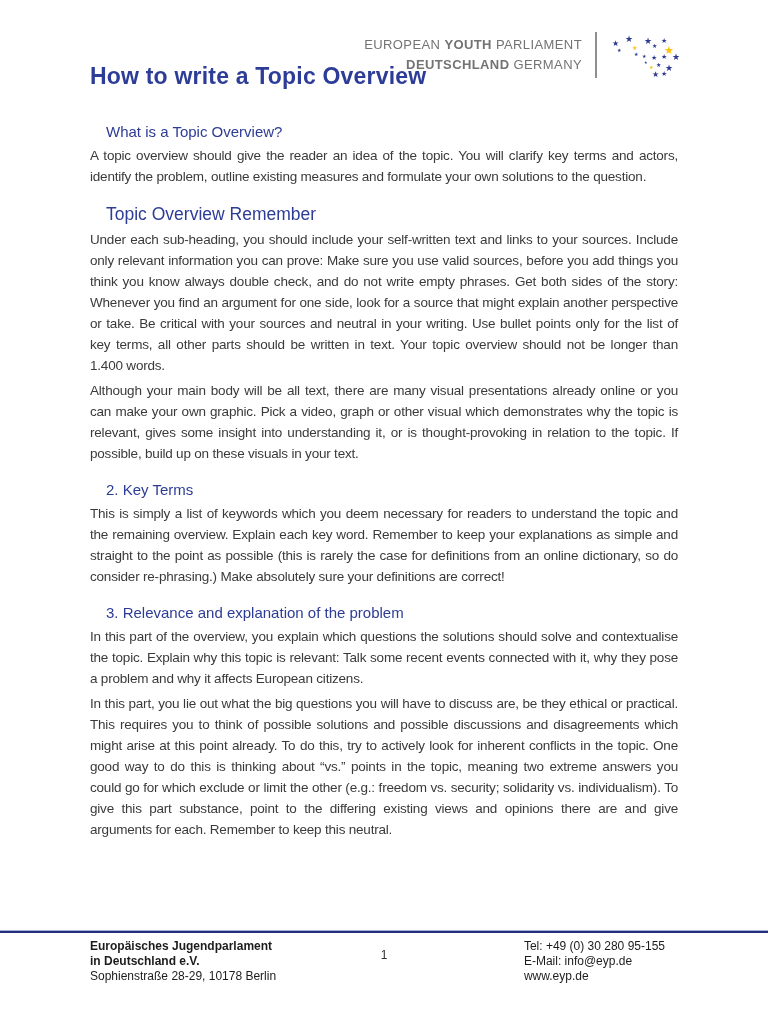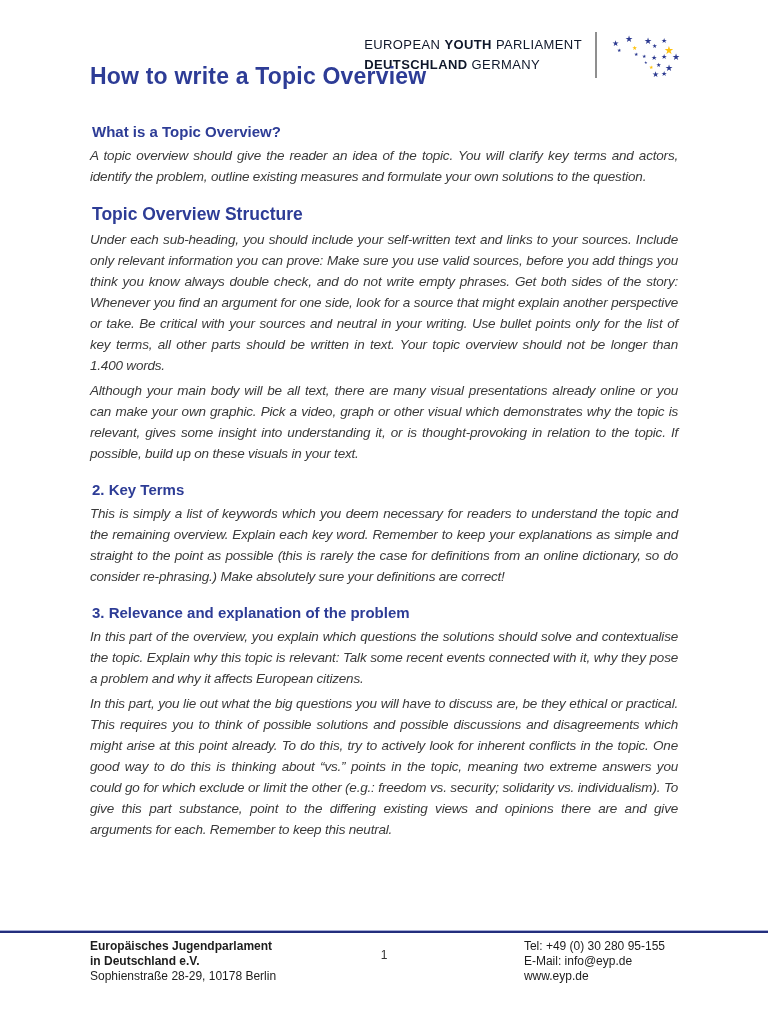--- a/index.html
+++ b/index.html
@@ -20,22 +20,22 @@
 
   
   .logo {
     position: absolute;
     top: 26px;
     right: 62px;
     display: flex;
     align-items: center;
   }
   .logo-text {
-    text-align: left;
-    color: #0f172a;
+    text-align: right;
+    color: #737373;
     font-size: 13px;
     line-height: 20px;
     letter-spacing: 0.4px;
     white-space: nowrap;
   }
   .logo-text .b { font-weight: 700; }
   .logo-divider {
     width: 2px;
     height: 46px;
     background: #8f8f8f;
@@ -65,35 +65,34 @@
   .doc-title {
     font-size: 23px;
     font-weight: 700;
     color: #2d3c96;
     margin: 63px 0 0 0;
     line-height: 26px;
     letter-spacing: 0.2px;
   }
   .sec-heading {
     font-size: 15px;
-    font-weight: 700;
+    font-weight: 400;
     color: #2d3c96;
-    margin: 16px 0 0 2px;
+    margin: 16px 0 0 16px;
     line-height: 19px;
   }
   .sec-heading.first { margin-top: 33px; }
   .sec-heading.large { font-size: 17.5px; line-height: 22px; }
   .sec-body {
     font-size: 13.5px;
     line-height: 21px;
     color: #3a3a3a;
     text-align: justify;
     margin: 4px 0 0 0;
     letter-spacing: -0.2px;
-    font-style: italic;
   }
 
   
   .footer-line {
     position: absolute;
     left: 0;
     right: 0;
     top: 930px;
     height: 2px;
     background: #232e7d;
@@ -162,21 +161,21 @@
 
   <div class="content">
     <h1 class="doc-title">How to write a Topic Overview</h1>
 
     <div>
       <div class="sec-heading first">What is a Topic Overview?</div>
       <p class="sec-body">A topic overview should give the reader an idea of the topic. You will clarify key terms and actors, identify the problem, outline existing measures and formulate your own solutions to the question.</p>
     </div>
 
     <div>
-      <div class="sec-heading large">Topic Overview Structure</div>
+      <div class="sec-heading large">Topic Overview Remember</div>
       <p class="sec-body">Under each sub-heading, you should include your self-written text and links to your sources. Include only relevant information you can prove: Make sure you use valid sources, before you add things you think you know always double check, and do not write empty phrases. Get both sides of the story: Whenever you find an argument for one side, look for a source that might explain another perspective or take. Be critical with your sources and neutral in your writing. Use bullet points only for the list of key terms, all other parts should be written in text. Your topic overview should not be longer than 1.400 words.</p>
     </div>
 
     <div>
       <p class="sec-body">Although your main body will be all text, there are many visual presentations already online or you can make your own graphic. Pick a video, graph or other visual which demonstrates why the topic is relevant, gives some insight into understanding it, or is thought-provoking in relation to the topic. If possible, build up on these visuals in your text.</p>
     </div>
 
     <div>
       <div class="sec-heading">2. Key Terms</div>
       <p class="sec-body">This is simply a list of keywords which you deem necessary for readers to understand the topic and the remaining overview. Explain each key word. Remember to keep your explanations as simple and straight to the point as possible (this is rarely the case for definitions from an online dictionary, so do consider re-phrasing.) Make absolutely sure your definitions are correct!</p>

